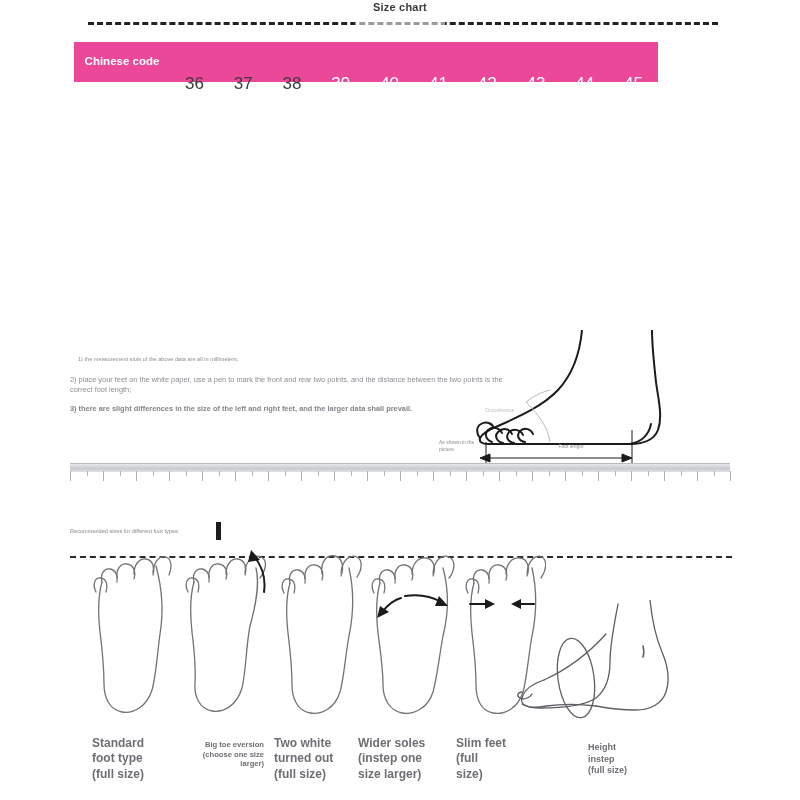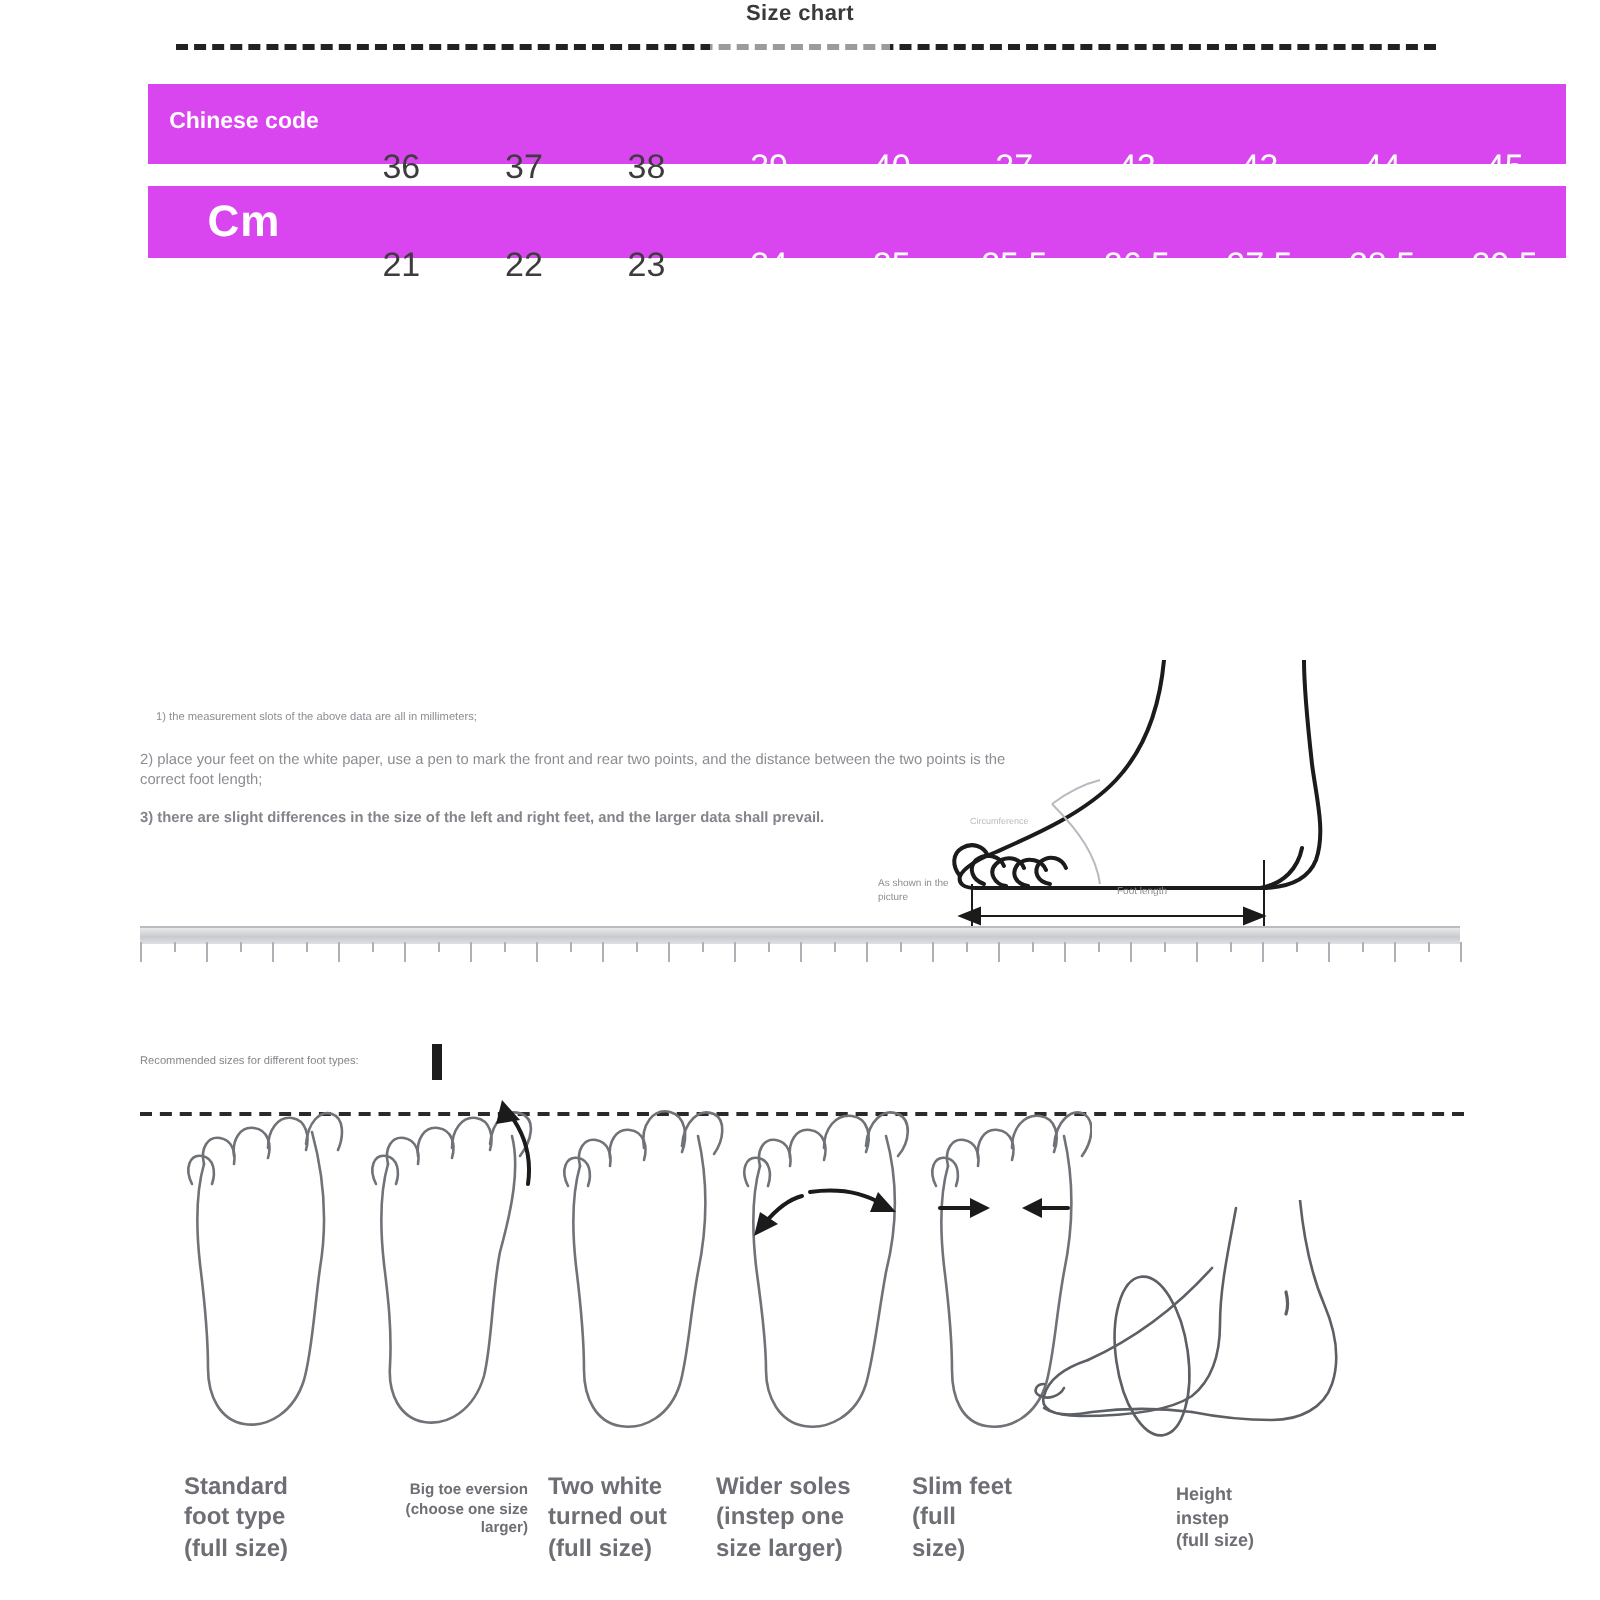--- a/index.html
+++ b/index.html
@@ -26,22 +26,22 @@
     border-top:3px dashed #222;
     z-index:1;
   }
   .dash-mask{
     position:absolute;left:355px;width:90px;top:17px;height:12px;
     background:rgba(255,255,255,0.55);
     z-index:2;
   }
 
   .sz-table{
-    position:absolute;left:74px;width:709px;
-    background:#d946ef;
+    position:absolute;left:74px;width:584px;
+    background:#ec4899;
     display:flex;align-items:center;
   }
   .sz-row1{top:42px;height:40px;}
   .sz-row2{top:93px;height:36px;}
 
   .sz-label{
     flex:0 0 96px;
     text-align:center;
     color:#ffffff;
     font-weight:bold;
@@ -139,43 +139,28 @@
     <div class="sz-label">
       <span>Chinese</span>
       <span>code</span>
     </div>
     <div class="sz-cells">
       <div class="sz-cell dim">36</div>
       <div class="sz-cell dim">37</div>
       <div class="sz-cell dim">38</div>
       <div class="sz-cell">39</div>
       <div class="sz-cell">40</div>
-      <div class="sz-cell">27</div>
+      <div class="sz-cell">41</div>
       <div class="sz-cell">42</div>
       <div class="sz-cell">43</div>
       <div class="sz-cell">44</div>
       <div class="sz-cell">45</div>
     </div>
   </div>
 
-  <div class="sz-table sz-row2">
-    <div class="sz-label">Cm</div>
-    <div class="sz-cells">
-      <div class="sz-cell dim">21</div>
-      <div class="sz-cell dim">22</div>
-      <div class="sz-cell dim">23</div>
-      <div class="sz-cell">24</div>
-      <div class="sz-cell">25</div>
-      <div class="sz-cell">25.5</div>
-      <div class="sz-cell">26.5</div>
-      <div class="sz-cell">27.5</div>
-      <div class="sz-cell">28.5</div>
-      <div class="sz-cell">29.5</div>
-    </div>
-  </div>
 
   <div class="notes">
     <p class="note note-1">1) the measurement slots of the above data are all in millimeters;</p>
     <p class="note note-2">2) place your feet on the white paper, use a pen to mark the front and rear two points, and the distance between the two points is the correct foot length;</p>
     <p class="note note-3">3) there are slight differences in the size of the left and right feet, and the larger data shall prevail.</p>
   </div>
 
   <div class="side-foot">
     <svg width="330" height="145" viewBox="0 0 330 145">
       <g fill="none" stroke="#1b1b1b" stroke-width="2" stroke-linecap="round" stroke-linejoin="round">

